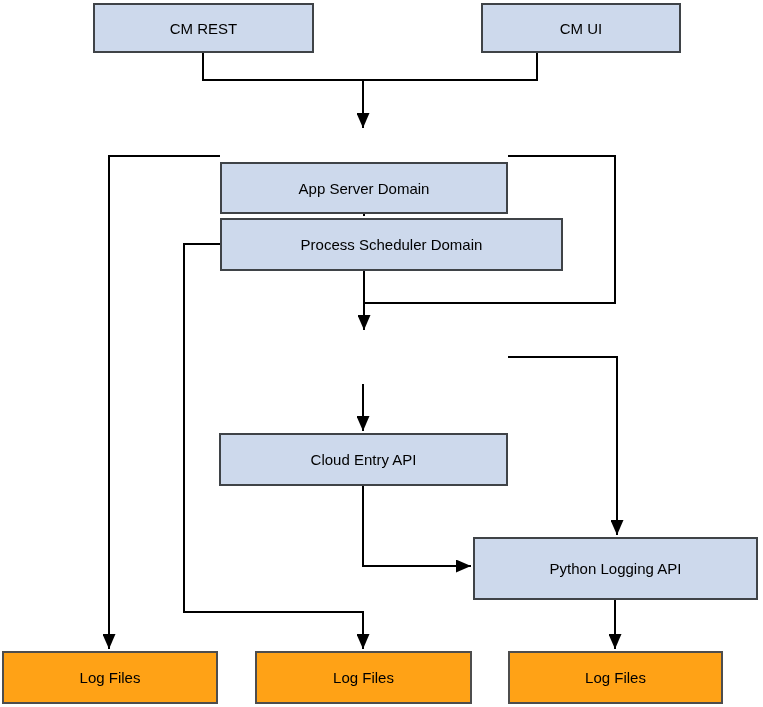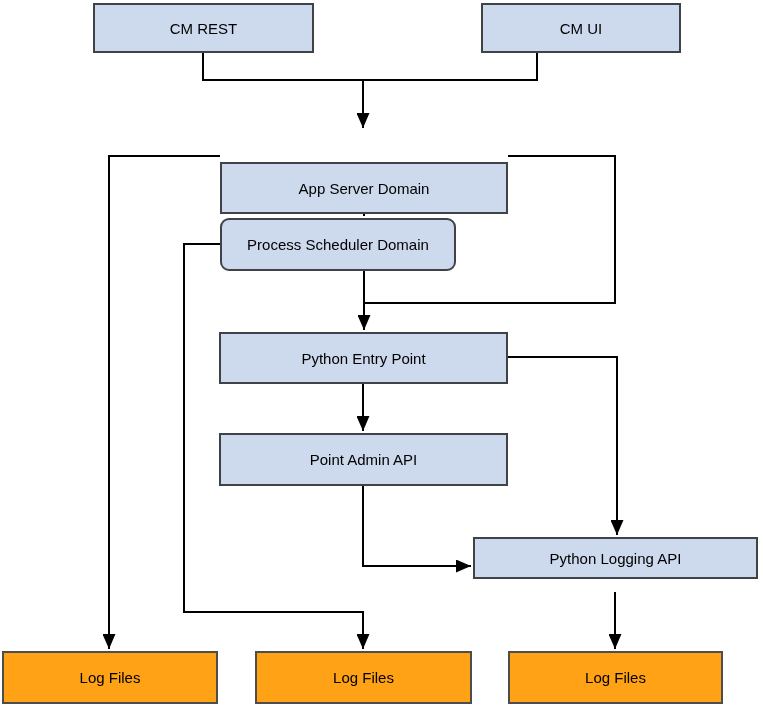--- a/index.html
+++ b/index.html
@@ -43,24 +43,24 @@
     color: var(--text);
     text-align: center;
   }
   .node.log {
     border-color: var(--log-stroke);
     background: var(--log-fill);
   }
   .n-cmrest      { left: 93px;  top: 3px;   width: 221px; height: 50px; }
   .n-cmui        { left: 437px; top: 3px;   width: 200px; height: 50px; margin-left: 44px; }
   .n-appserver   { left: 220px; top: 130px; width: 288px; height: 52px; margin-top: 32px; }
-  .n-procsched   { left: 220px; top: 218px; width: 236px; height: 53px; border-radius: 9px; }
+  .n-procsched   { left: 220px; top: 218px; width: 343px; height: 53px; }
   .n-pyentry     { left: 219px; top: 332px; width: 289px; height: 52px; }
   .n-cloudadmin  { left: 219px; top: 433px; width: 289px; height: 53px; }
-  .n-pylogging   { left: 473px; top: 537px; width: 285px; height: 42px; }
+  .n-pylogging   { left: 473px; top: 537px; width: 285px; height: 63px; }
   .n-logfiles1   { left: 2px;   top: 651px; width: 216px; height: 53px; }
   .n-logfiles2   { left: 255px; top: 651px; width: 217px; height: 53px; }
   .n-logfiles3   { left: 508px; top: 651px; width: 215px; height: 53px; }
 </style>
 </head>
 <body>
 
 <div id="canvas">
 
   <svg id="edge-layer" viewBox="0 0 763 707" xmlns="http://www.w3.org/2000/svg">
@@ -101,26 +101,23 @@
   </div>
 
   <div class="node n-appserver">
     <span>App Server Domain</span>
   </div>
 
   <div class="node n-procsched">
     <span>Process Scheduler Domain</span>
   </div>
 
-  <div class="node n-pyentry">
-    <span>Python Entry Point</span>
-  </div>
 
   <div class="node n-cloudadmin">
-    <span>Point Admin API</span>
+    <span>Cloud Entry API</span>
   </div>
 
   <div class="node n-pylogging">
     <span>Python Logging API</span>
   </div>
 
   <div class="node log n-logfiles1">
     <span>Log Files</span>
   </div>
 

